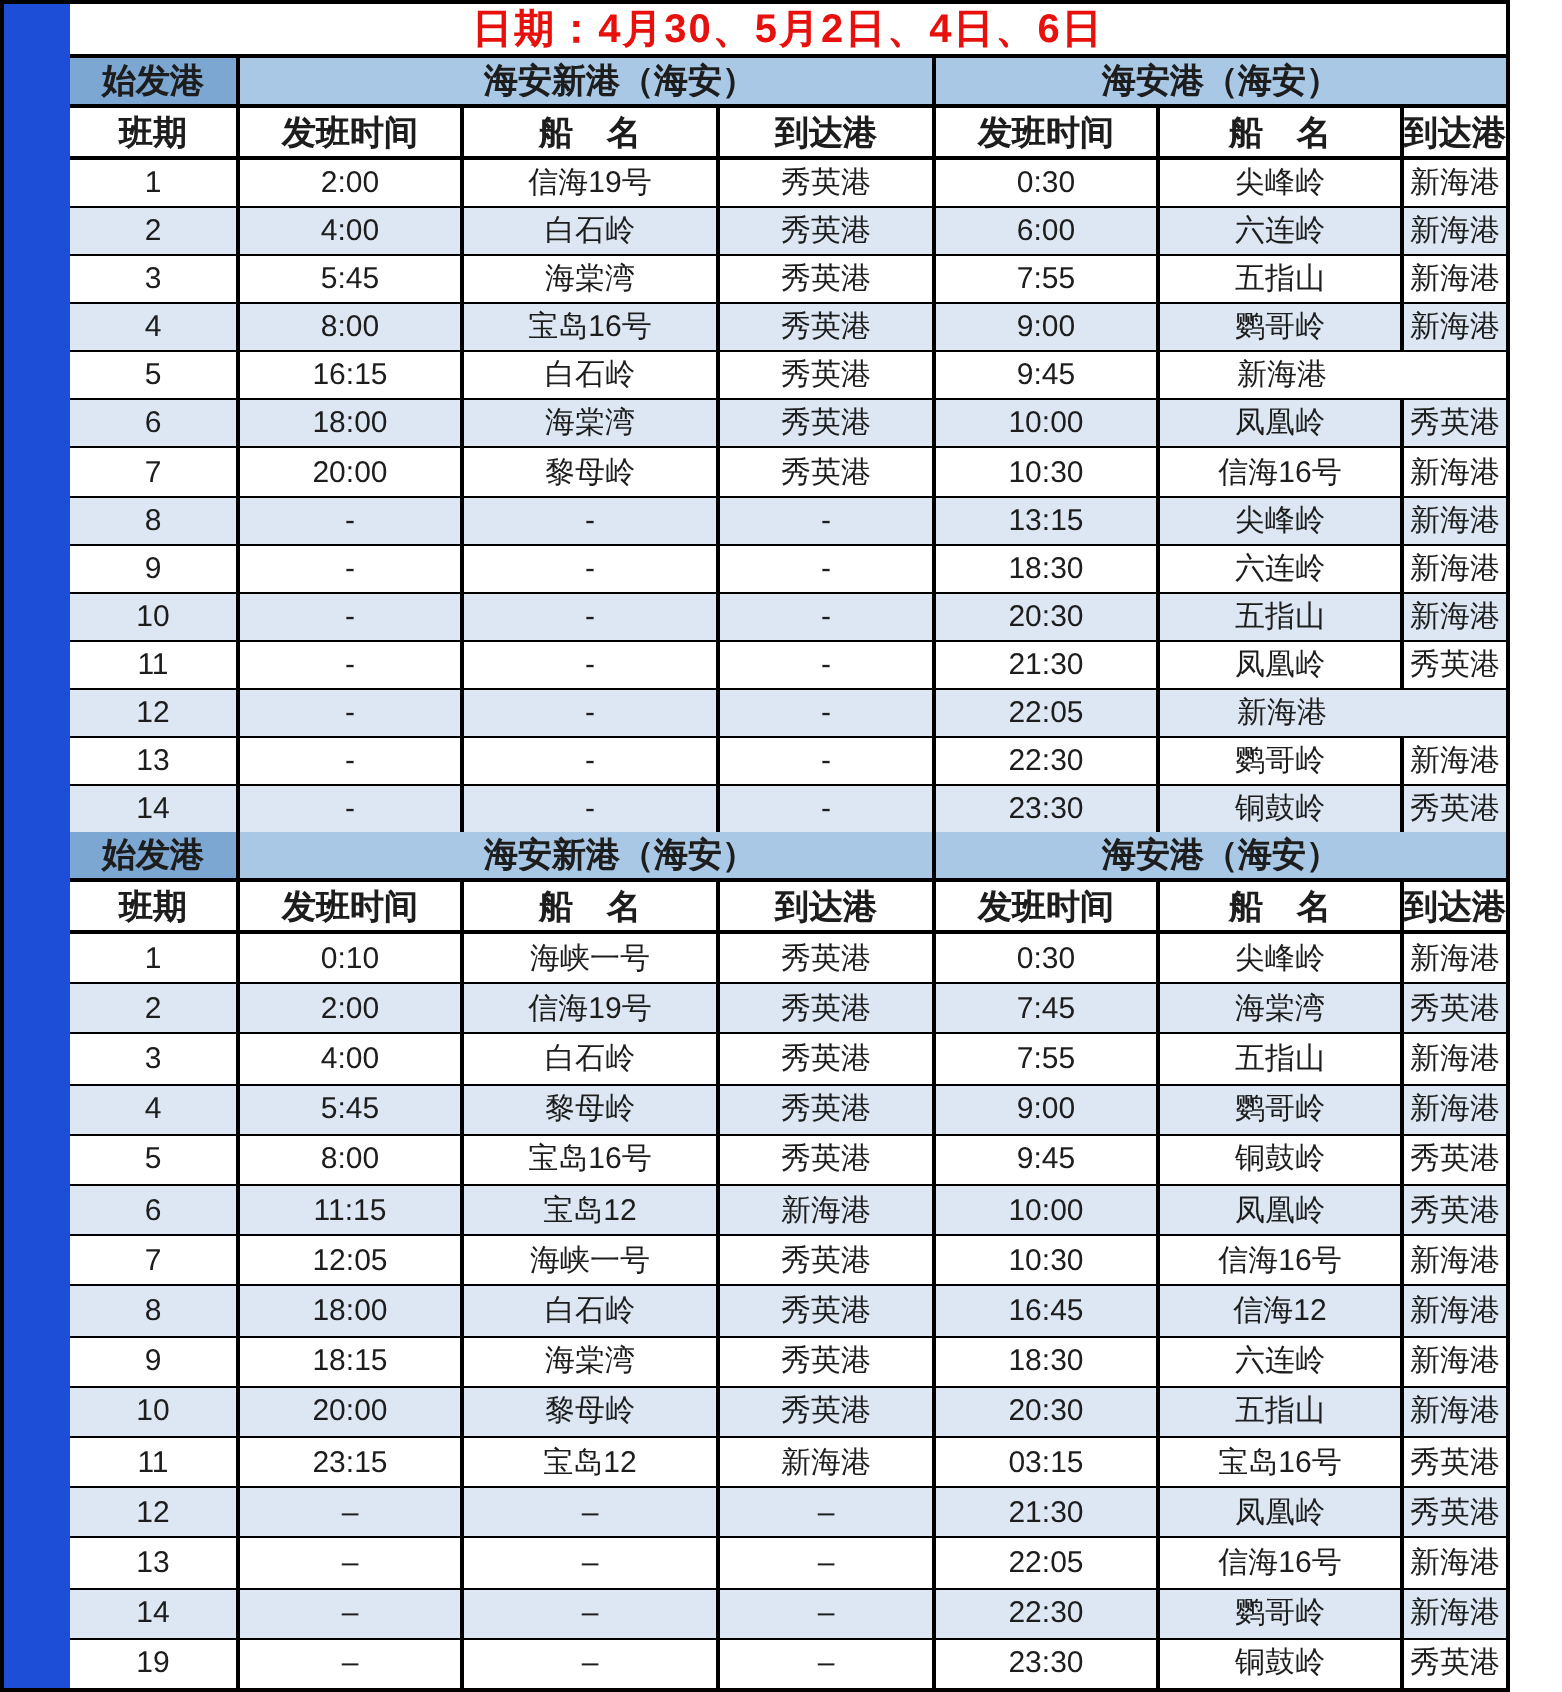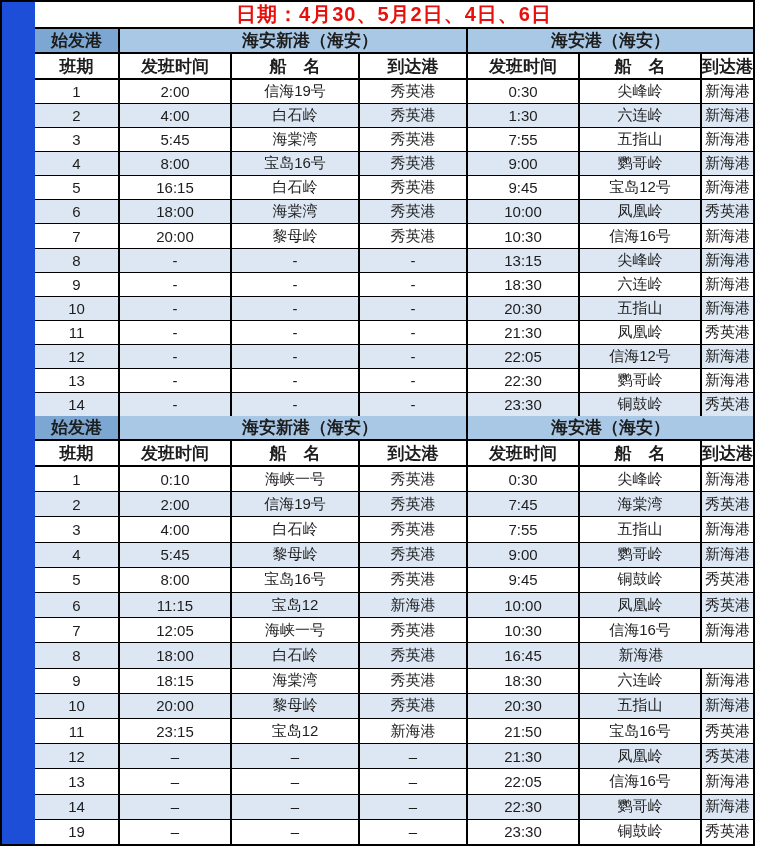--- a/index.html
+++ b/index.html
@@ -111,21 +111,21 @@
           <div class="cell">秀英港</div>
           <div class="cell">0:30</div>
           <div class="cell">尖峰岭</div>
           <div class="cell col-last">新海港</div>
         </div>
         <div class="grid data-row alt">
           <div class="cell">2</div>
           <div class="cell">4:00</div>
           <div class="cell">白石岭</div>
           <div class="cell">秀英港</div>
-          <div class="cell">1:30</div>
+          <div class="cell">6:00</div>
           <div class="cell">六连岭</div>
           <div class="cell col-last">新海港</div>
         </div>
         <div class="grid data-row">
           <div class="cell">3</div>
           <div class="cell">5:45</div>
           <div class="cell">海棠湾</div>
           <div class="cell">秀英港</div>
           <div class="cell">7:55</div>
           <div class="cell">五指山</div>
@@ -139,21 +139,20 @@
           <div class="cell">9:00</div>
           <div class="cell">鹦哥岭</div>
           <div class="cell col-last">新海港</div>
         </div>
         <div class="grid data-row">
           <div class="cell">5</div>
           <div class="cell">16:15</div>
           <div class="cell">白石岭</div>
           <div class="cell">秀英港</div>
           <div class="cell">9:45</div>
-          <div class="cell">宝岛12号</div>
           <div class="cell col-last">新海港</div>
         </div>
         <div class="grid data-row alt">
           <div class="cell">6</div>
           <div class="cell">18:00</div>
           <div class="cell">海棠湾</div>
           <div class="cell">秀英港</div>
           <div class="cell">10:00</div>
           <div class="cell">凤凰岭</div>
           <div class="cell col-last">秀英港</div>
@@ -202,21 +201,20 @@
           <div class="cell">21:30</div>
           <div class="cell">凤凰岭</div>
           <div class="cell col-last">秀英港</div>
         </div>
         <div class="grid data-row alt">
           <div class="cell">12</div>
           <div class="cell">-</div>
           <div class="cell">-</div>
           <div class="cell">-</div>
           <div class="cell">22:05</div>
-          <div class="cell">信海12号</div>
           <div class="cell col-last">新海港</div>
         </div>
         <div class="grid data-row">
           <div class="cell">13</div>
           <div class="cell">-</div>
           <div class="cell">-</div>
           <div class="cell">-</div>
           <div class="cell">22:30</div>
           <div class="cell">鹦哥岭</div>
           <div class="cell col-last">新海港</div>
@@ -310,20 +308,21 @@
           <div class="cell">10:30</div>
           <div class="cell">信海16号</div>
           <div class="cell col-last">新海港</div>
         </div>
         <div class="grid data-row alt">
           <div class="cell">8</div>
           <div class="cell">18:00</div>
           <div class="cell">白石岭</div>
           <div class="cell">秀英港</div>
           <div class="cell">16:45</div>
+          <div class="cell">信海12</div>
           <div class="cell col-last">新海港</div>
         </div>
         <div class="grid data-row">
           <div class="cell">9</div>
           <div class="cell">18:15</div>
           <div class="cell">海棠湾</div>
           <div class="cell">秀英港</div>
           <div class="cell">18:30</div>
           <div class="cell">六连岭</div>
           <div class="cell col-last">新海港</div>
@@ -335,21 +334,21 @@
           <div class="cell">秀英港</div>
           <div class="cell">20:30</div>
           <div class="cell">五指山</div>
           <div class="cell col-last">新海港</div>
         </div>
         <div class="grid data-row">
           <div class="cell">11</div>
           <div class="cell">23:15</div>
           <div class="cell">宝岛12</div>
           <div class="cell">新海港</div>
-          <div class="cell">21:50</div>
+          <div class="cell">03:15</div>
           <div class="cell">宝岛16号</div>
           <div class="cell col-last">秀英港</div>
         </div>
         <div class="grid data-row alt">
           <div class="cell">12</div>
           <div class="cell">–</div>
           <div class="cell">–</div>
           <div class="cell">–</div>
           <div class="cell">21:30</div>
           <div class="cell">凤凰岭</div>

